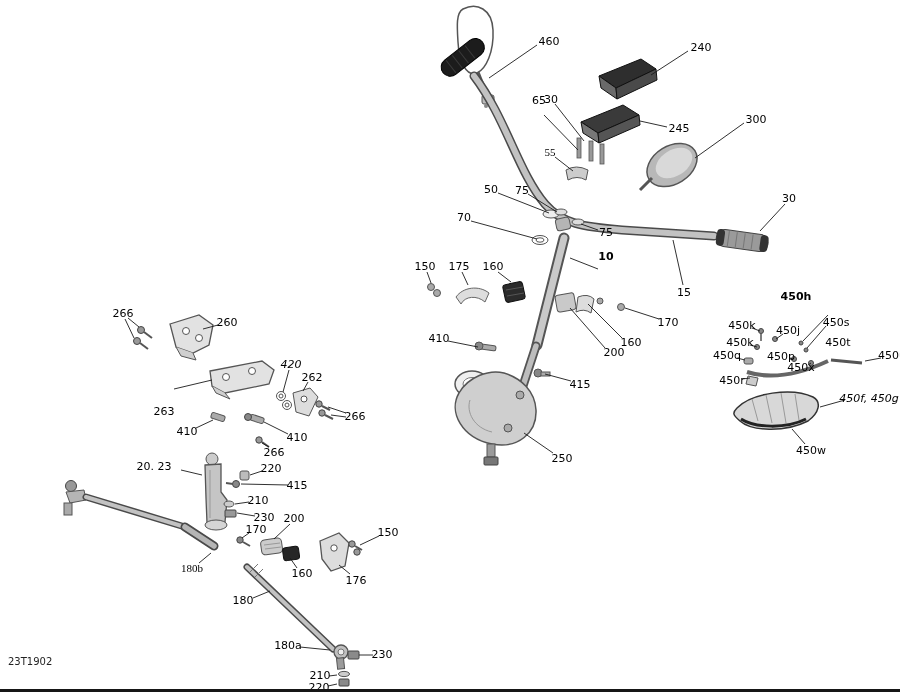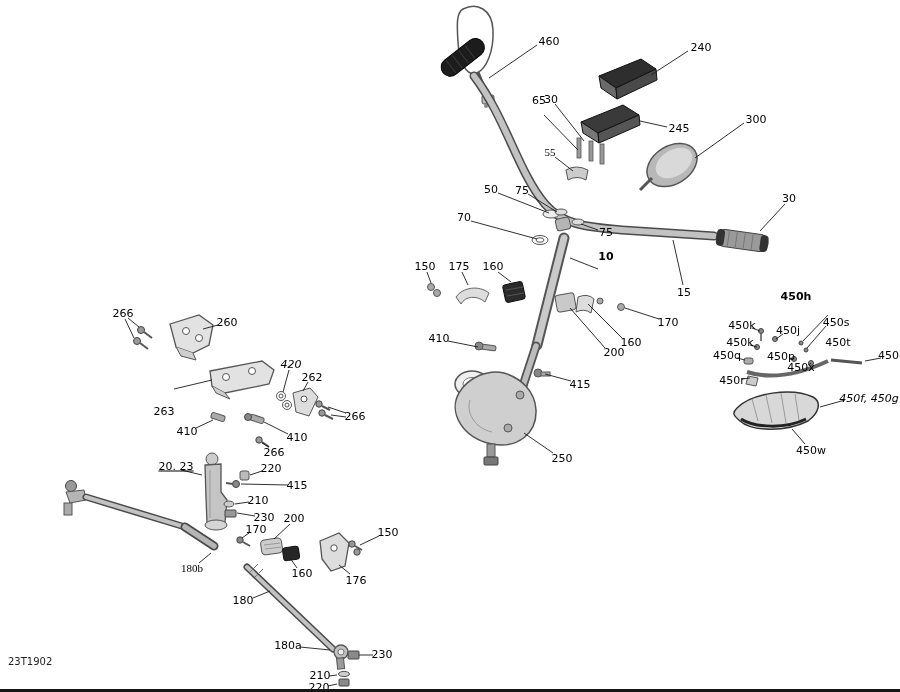--- a/index.html
+++ b/index.html
@@ -350,21 +350,21 @@
       <div class="callout" style="left: 562px; top: 458px;">250</div>
       <div class="callout" style="left: 123px; top: 313px;">266</div>
       <div class="callout" style="left: 227px; top: 322px;">260</div>
       <div class="callout" style="left: 164px; top: 391px; margin-top: 20px;">263</div>
       <div class="callout" style="left: 291px; top: 364px; font-style: italic;">420</div>
       <div class="callout" style="left: 312px; top: 377px;">262</div>
       <div class="callout" style="left: 355px; top: 416px;">266</div>
       <div class="callout" style="left: 187px; top: 431px;">410</div>
       <div class="callout" style="left: 297px; top: 437px;">410</div>
       <div class="callout" style="left: 274px; top: 452px;">266</div>
-      <div class="callout" style="left: 176px; top: 466px; text-decoration: underline;">20. 23</div>
+      <div class="callout" style="left: 154px; top: 466px;">20. 23</div>
       <div class="callout" style="left: 271px; top: 468px;">220</div>
       <div class="callout" style="left: 297px; top: 485px;">415</div>
       <div class="callout" style="left: 258px; top: 500px;">210</div>
       <div class="callout" style="left: 264px; top: 517px;">230</div>
       <div class="callout" style="left: 294px; top: 518px;">200</div>
       <div class="callout" style="left: 256px; top: 529px;">170</div>
       <div class="callout" style="left: 388px; top: 532px;">150</div>
       <div class="callout" style="left: 192px; top: 568px; font-family: Liberation Serif, serif;">180b</div>
       <div class="callout" style="left: 302px; top: 573px;">160</div>
       <div class="callout" style="left: 356px; top: 580px;">176</div>

